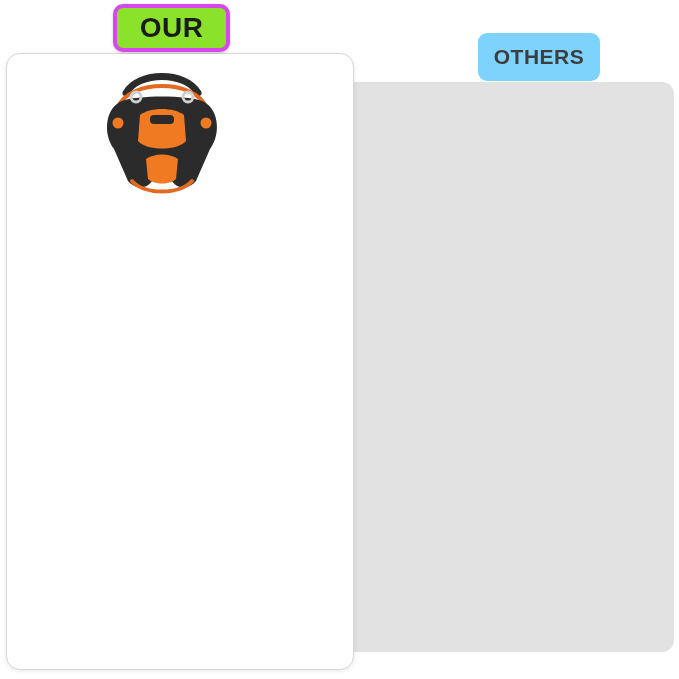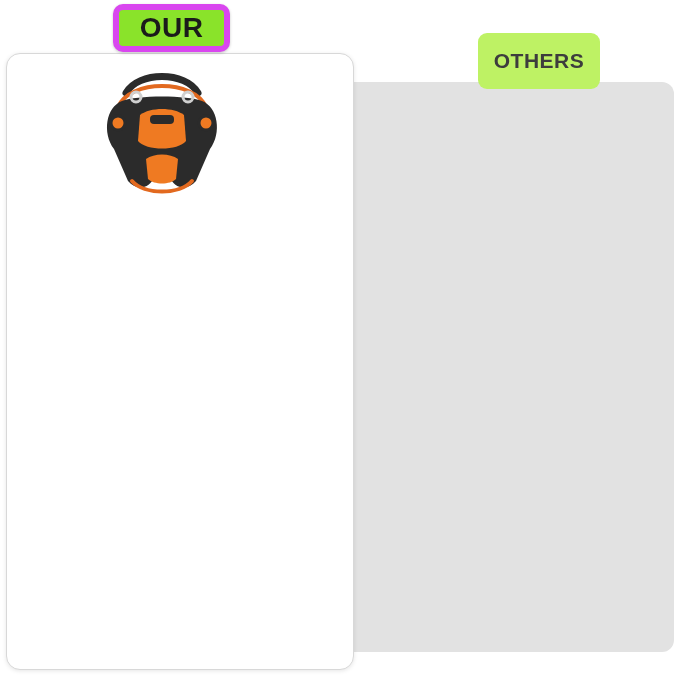--- a/index.html
+++ b/index.html
@@ -35,35 +35,35 @@
     border-radius: 12px;
     z-index: 1;
   }
 
   
   .tab-our {
     position: absolute;
     left: 113px; top: 4px;
     width: 117px; height: 48px;
     background: #8ae32a;
-    border: 6px solid #d946ef;
+    border: 4px solid #d946ef;
     border-radius: 10px;
     box-shadow: 0 1px 3px rgba(0,0,0,.22);
     display: flex; align-items: center; justify-content: center;
     z-index: 6;
   }
   .tab-our span {
     font-size: 28px; font-weight: bold; color: #1b1b1b;
     letter-spacing: .5px;
   }
   .tab-others {
     position: absolute;
     left: 478px; top: 33px;
-    width: 122px; height: 56px;
-    background: #bef264;
+    width: 122px; height: 48px;
+    background: #7dd3fc;
     border-radius: 9px;
     display: flex; align-items: center; justify-content: center;
     z-index: 6;
   }
   .tab-others span {
     font-size: 21px; font-weight: bold; color: #3d3d3d;
     letter-spacing: .5px;
   }
 
   

